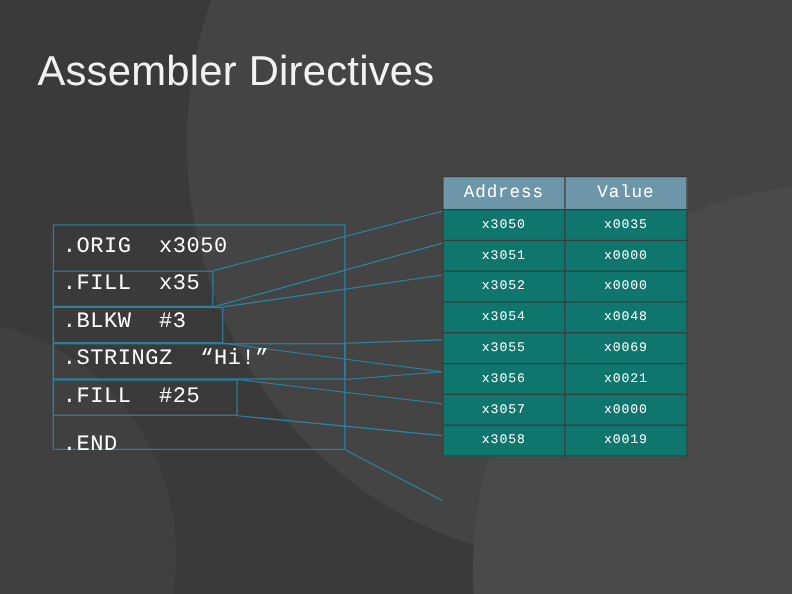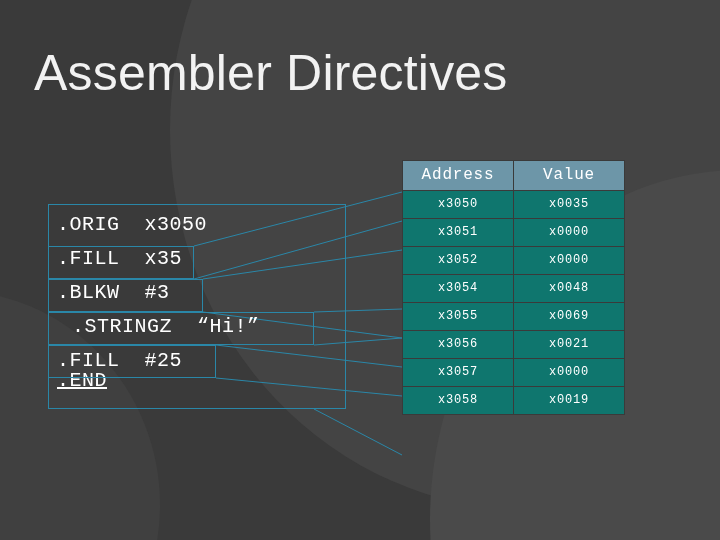--- a/index.html
+++ b/index.html
@@ -44,52 +44,52 @@
     bottom: -180px;
     width: 420px;
     height: 430px;
     border-radius: 50%;
     background: #404040;
   }
   .title {
     position: absolute;
     left: 34px;
     top: 44px;
-    font-size: 50px;
+    font-size: 38px;
     color: #f2f2f2;
     font-weight: normal;
     letter-spacing: 0.2px;
     font-family: "Liberation Sans", sans-serif;
     text-align: center;
   }
   
   .code-block {
     position: absolute;
     left: 48px;
     top: 204px;
-    width: 298px;
+    width: 266px;
     height: 205px;
     border: 1px solid #2a87a8;
     box-sizing: border-box;
   }
   .code-line {
     position: absolute;
     left: 8px;
     color: #ffffff;
     font-family: "Liberation Mono", monospace;
     font-size: 20px;
     white-space: pre;
     letter-spacing: 0.5px;
   }
   .cl0 { top: 8px; }
   .cl1 { top: 42px; }
   .cl2 { top: 76px; }
-  .cl3 { top: 110px; margin-left: 15px; }
+  .cl3 { top: 110px; }
   .cl4 { top: 144px; }
-  .cl5 { top: 164px; text-decoration: underline; }
+  .cl5 { top: 188px; }
 
   
   .hl {
     position: absolute;
     border: 1px solid #2a87a8;
     box-sizing: border-box;
   }
   .hl-fill   { left: 48px;  top: 246px; width: 146px; height: 33px; }
   .hl-blkw   { left: 48px;  top: 279px; width: 155px; height: 33px; }
   .hl-strgz  { left: 48px;  top: 312px; width: 266px; height: 33px; }

